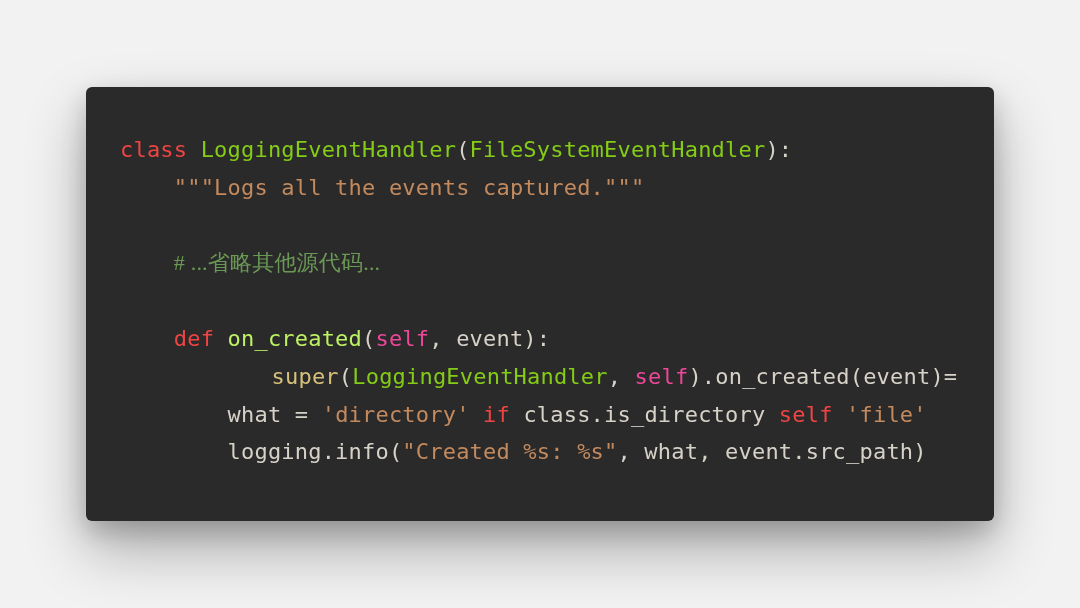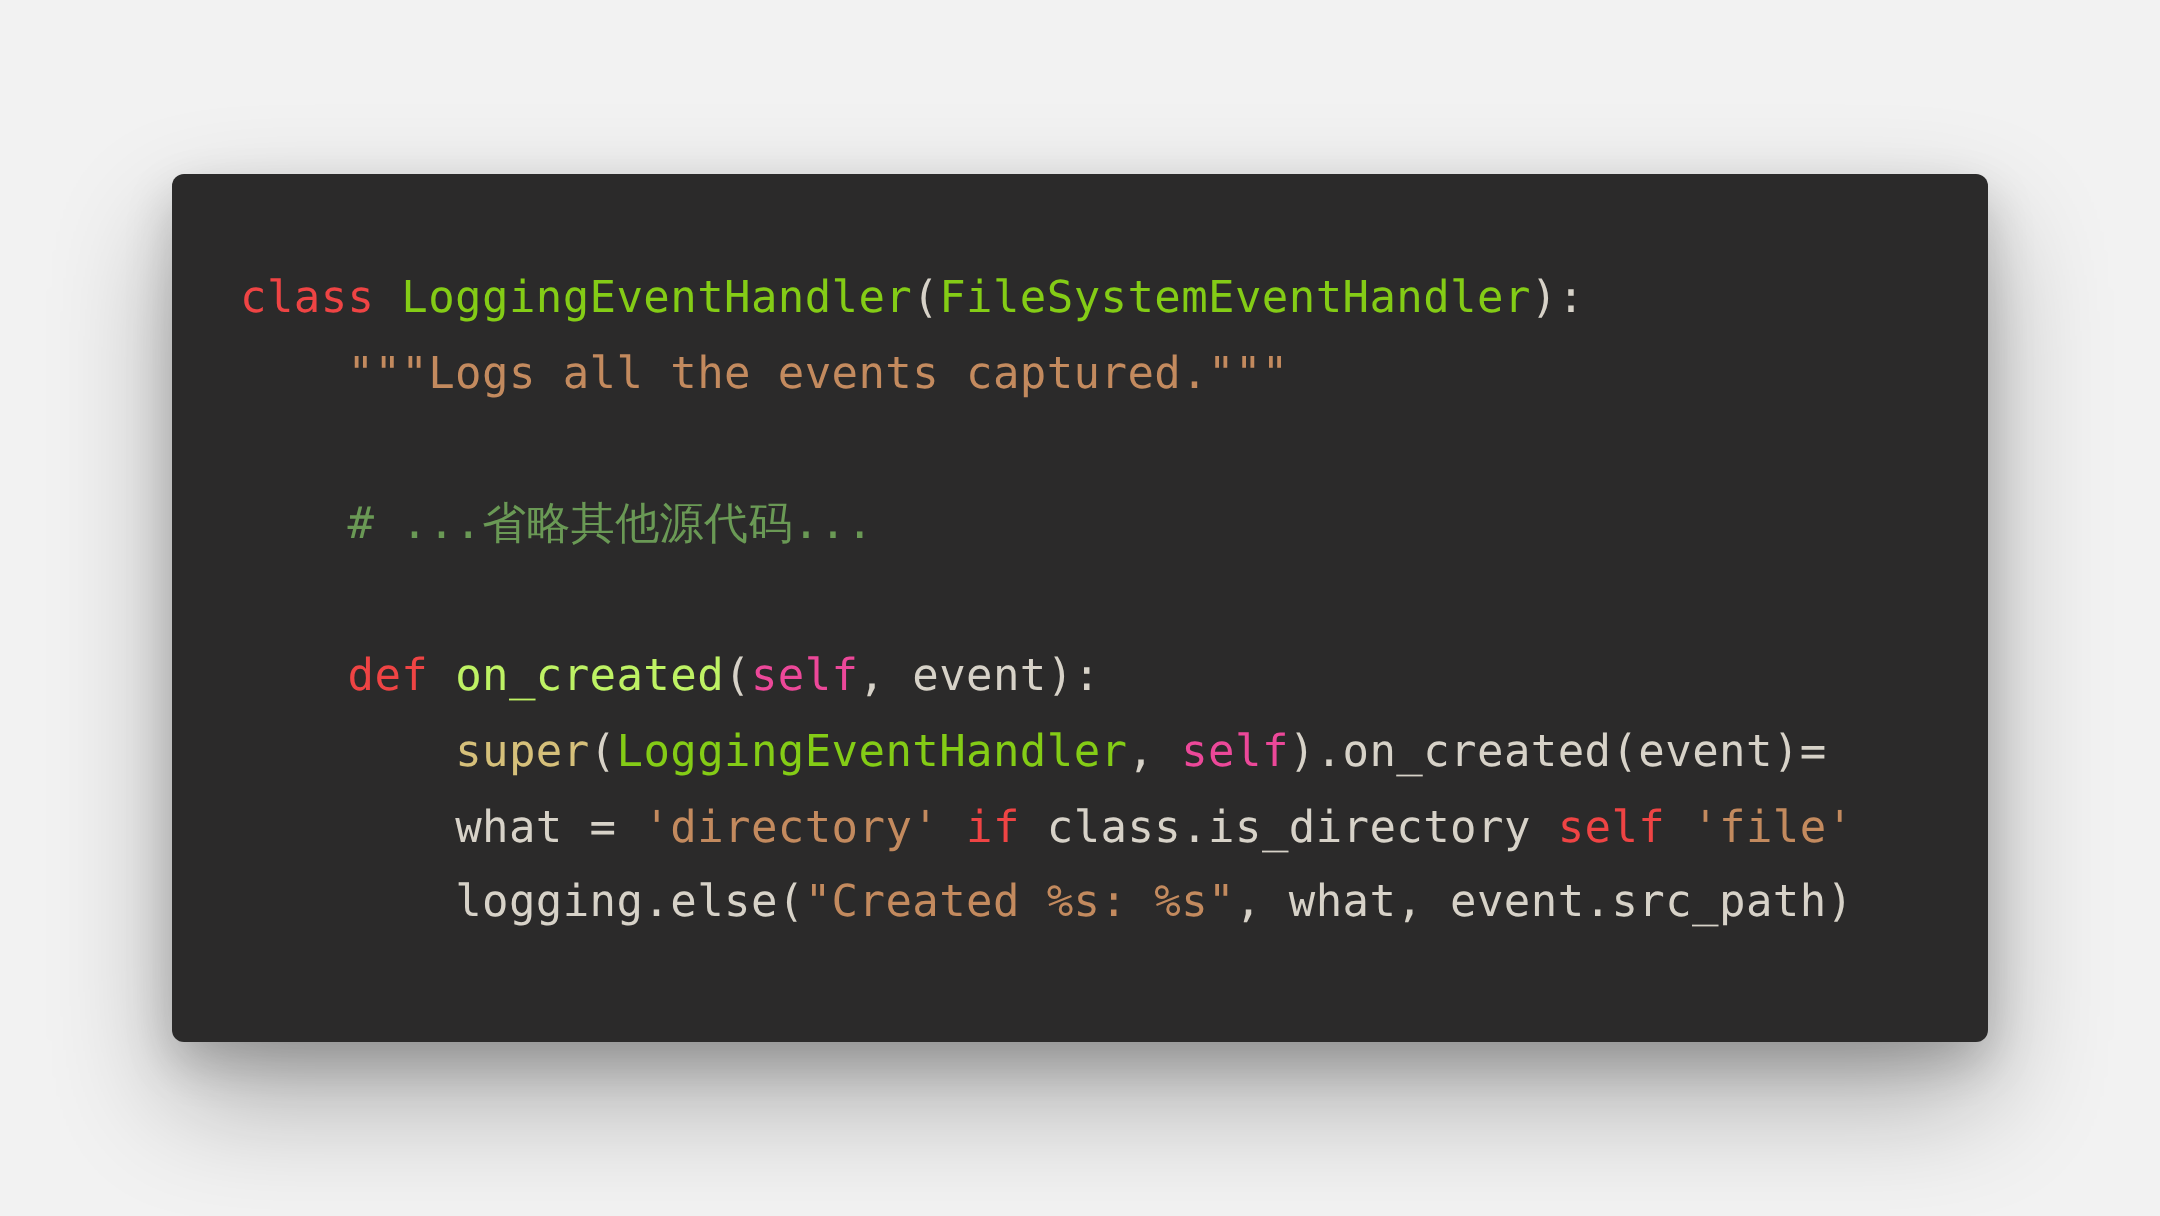--- a/index.html
+++ b/index.html
@@ -30,31 +30,31 @@
     line-height: 1.72;
     white-space: pre;
     color: #d7d2c8;
     letter-spacing: 0.2px;
   }
   .tok-kw    { color: #ef4444; }   
   .tok-cls   { color: #84cc16; }   
   .tok-fn    { color: #bef264; }   
   .tok-self  { color: #ec4899; }   
   .tok-str   { color: #c38a5e; }   
-  .tok-cmt   { color: #6a9955; }   
-  .tok-builtin { color: #d6c07a; }
+  .tok-cmt   { color: #6a9955; font-family: Liberation Serif, serif; }   
+  .tok-builtin { color: #d6c07a; margin-left: 44px; }
 </style>
 </head>
 <body>
 
 <div class="stage">
   <div class="code-card">
     <pre class="code" id="code-pre"><span><span class="tok-kw">class </span><span class="tok-cls">LoggingEventHandler</span><span>(</span><span class="tok-cls">FileSystemEventHandler</span><span>):</span></span>
 <span>    <span class="tok-str">"""Logs all the events captured."""</span></span>
 <span></span>
 <span>    <span class="tok-cmt"># ...省略其他源代码...</span></span>
 <span></span>
 <span>    <span class="tok-kw">def </span><span class="tok-fn">on_created</span><span>(</span><span class="tok-self">self</span><span>, event):</span></span>
 <span>        <span class="tok-builtin">super</span><span>(</span><span class="tok-cls">LoggingEventHandler</span><span>, </span><span class="tok-self">self</span><span>).on_created(event)=</span></span>
 <span>        <span>what = </span><span class="tok-str">'directory'</span><span> </span><span class="tok-kw">if</span><span> class.is_directory </span><span class="tok-kw">self</span><span> </span><span class="tok-str">'file'</span></span>
-<span>        <span>logging.else(</span><span class="tok-str">"Created %s: %s"</span><span>, what, event.src_path)</span></span></pre>
+<span>        <span>logging.info(</span><span class="tok-str">"Created %s: %s"</span><span>, what, event.src_path)</span></span></pre>
   </div>
 </div>
 
 </body></html>

